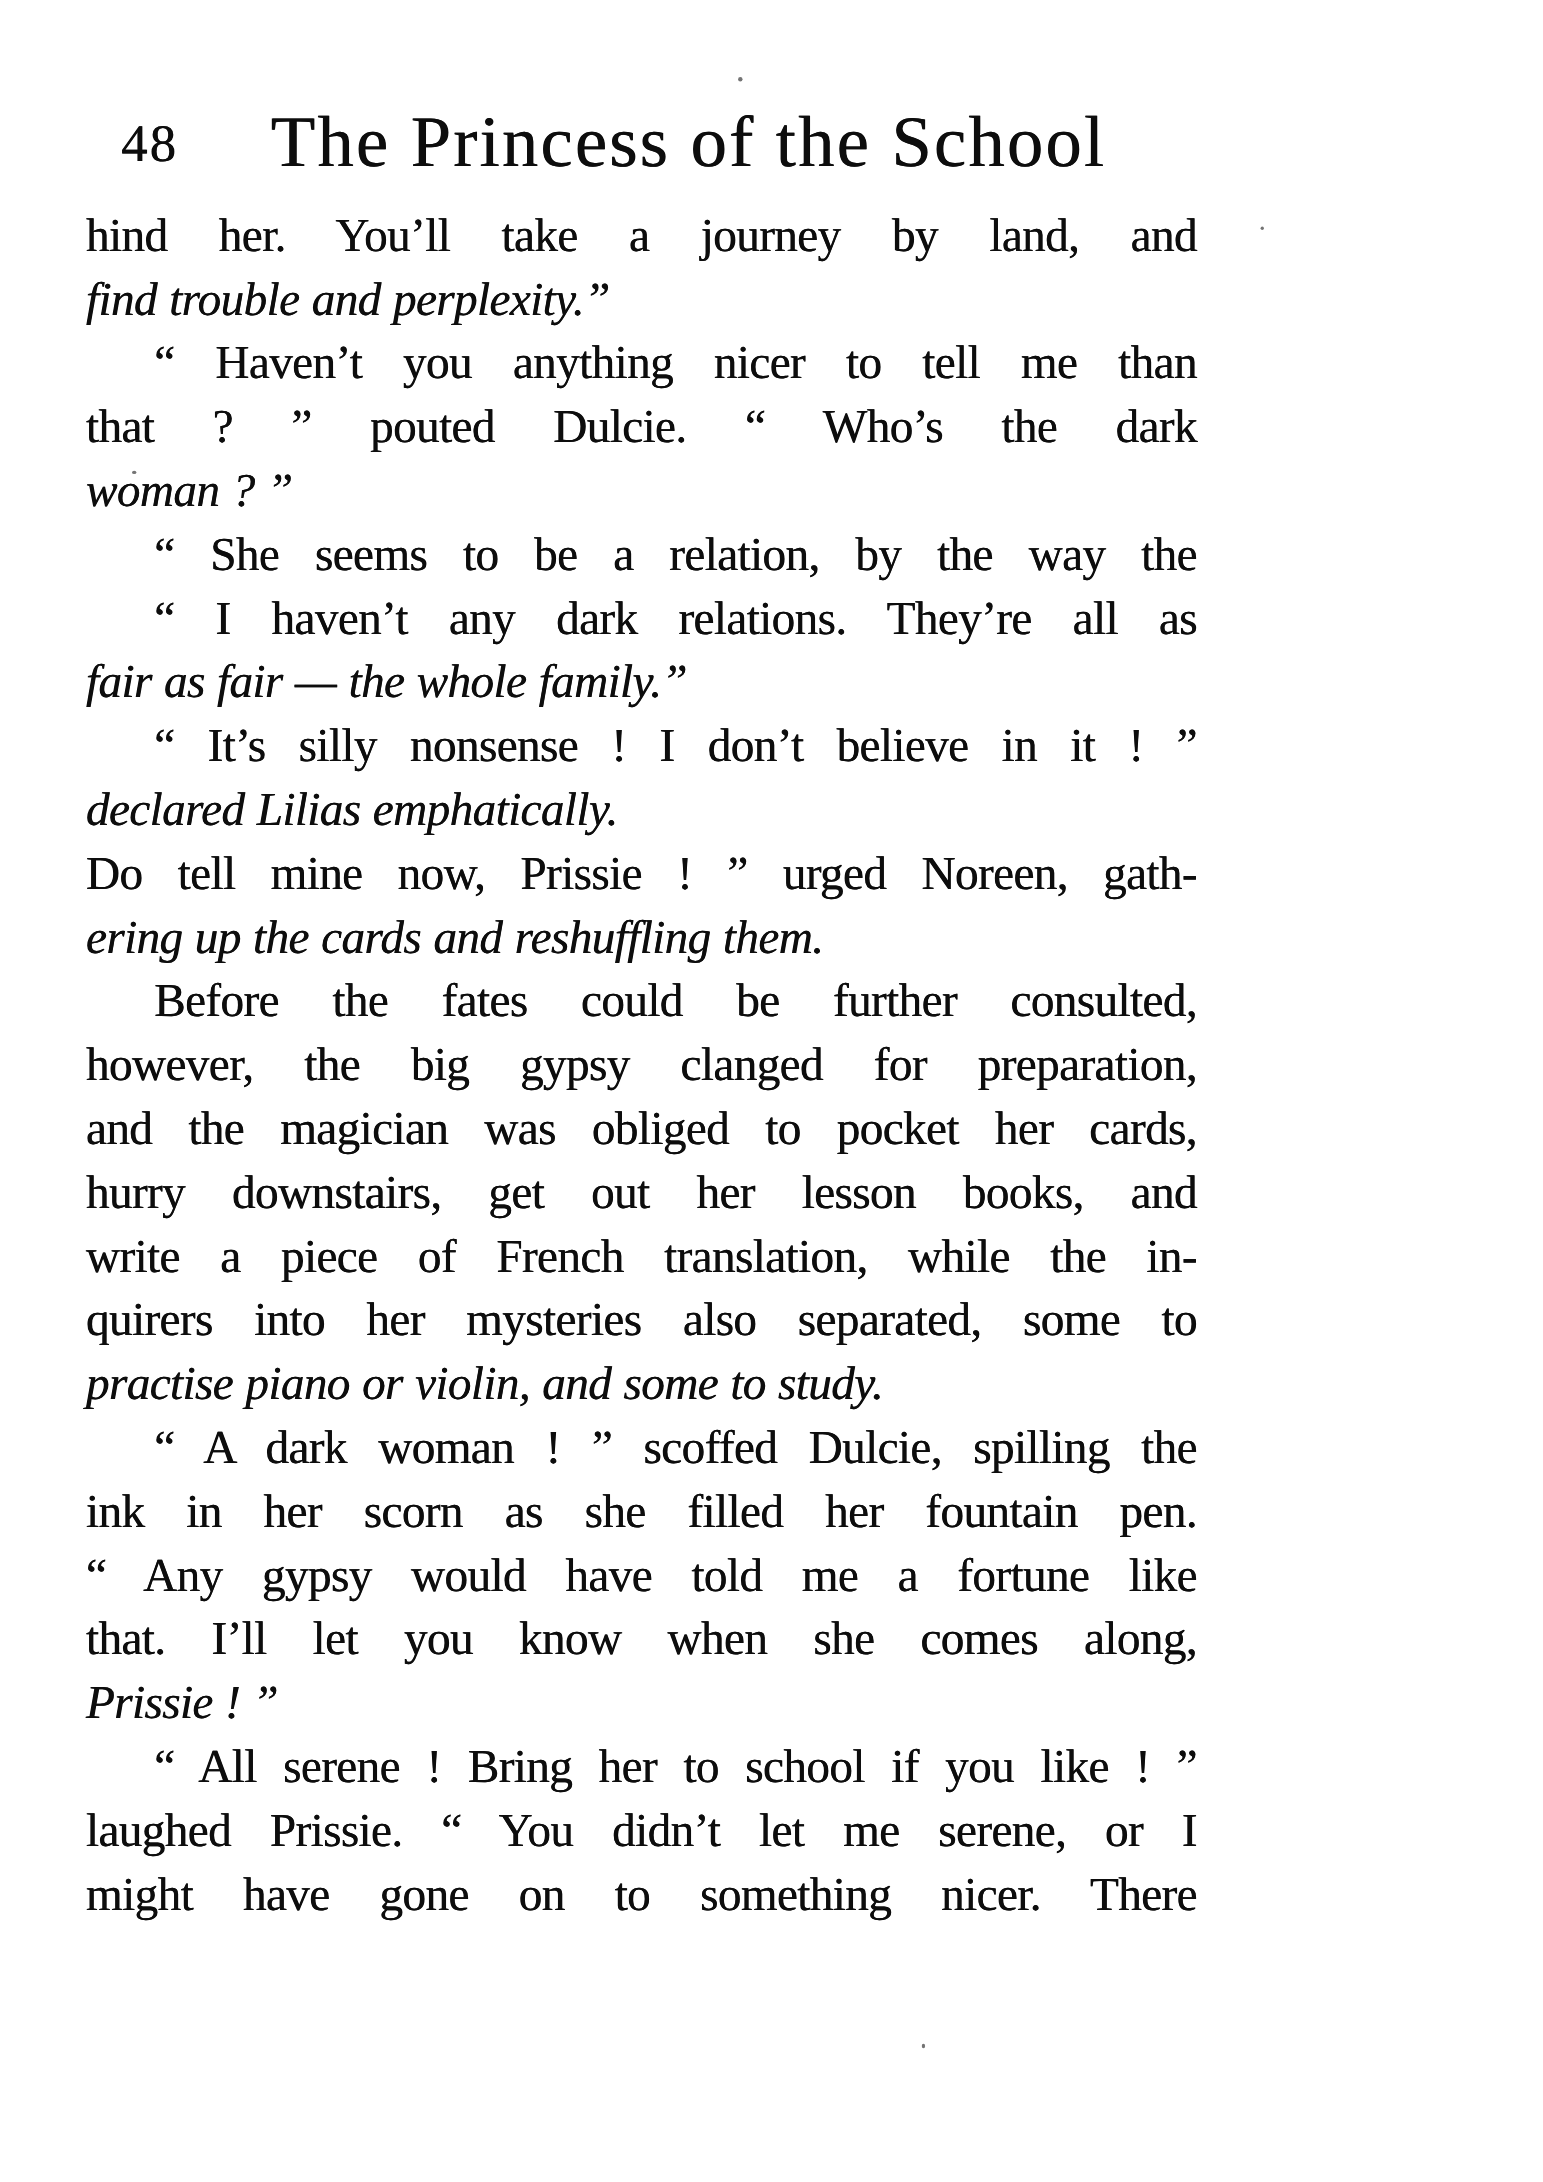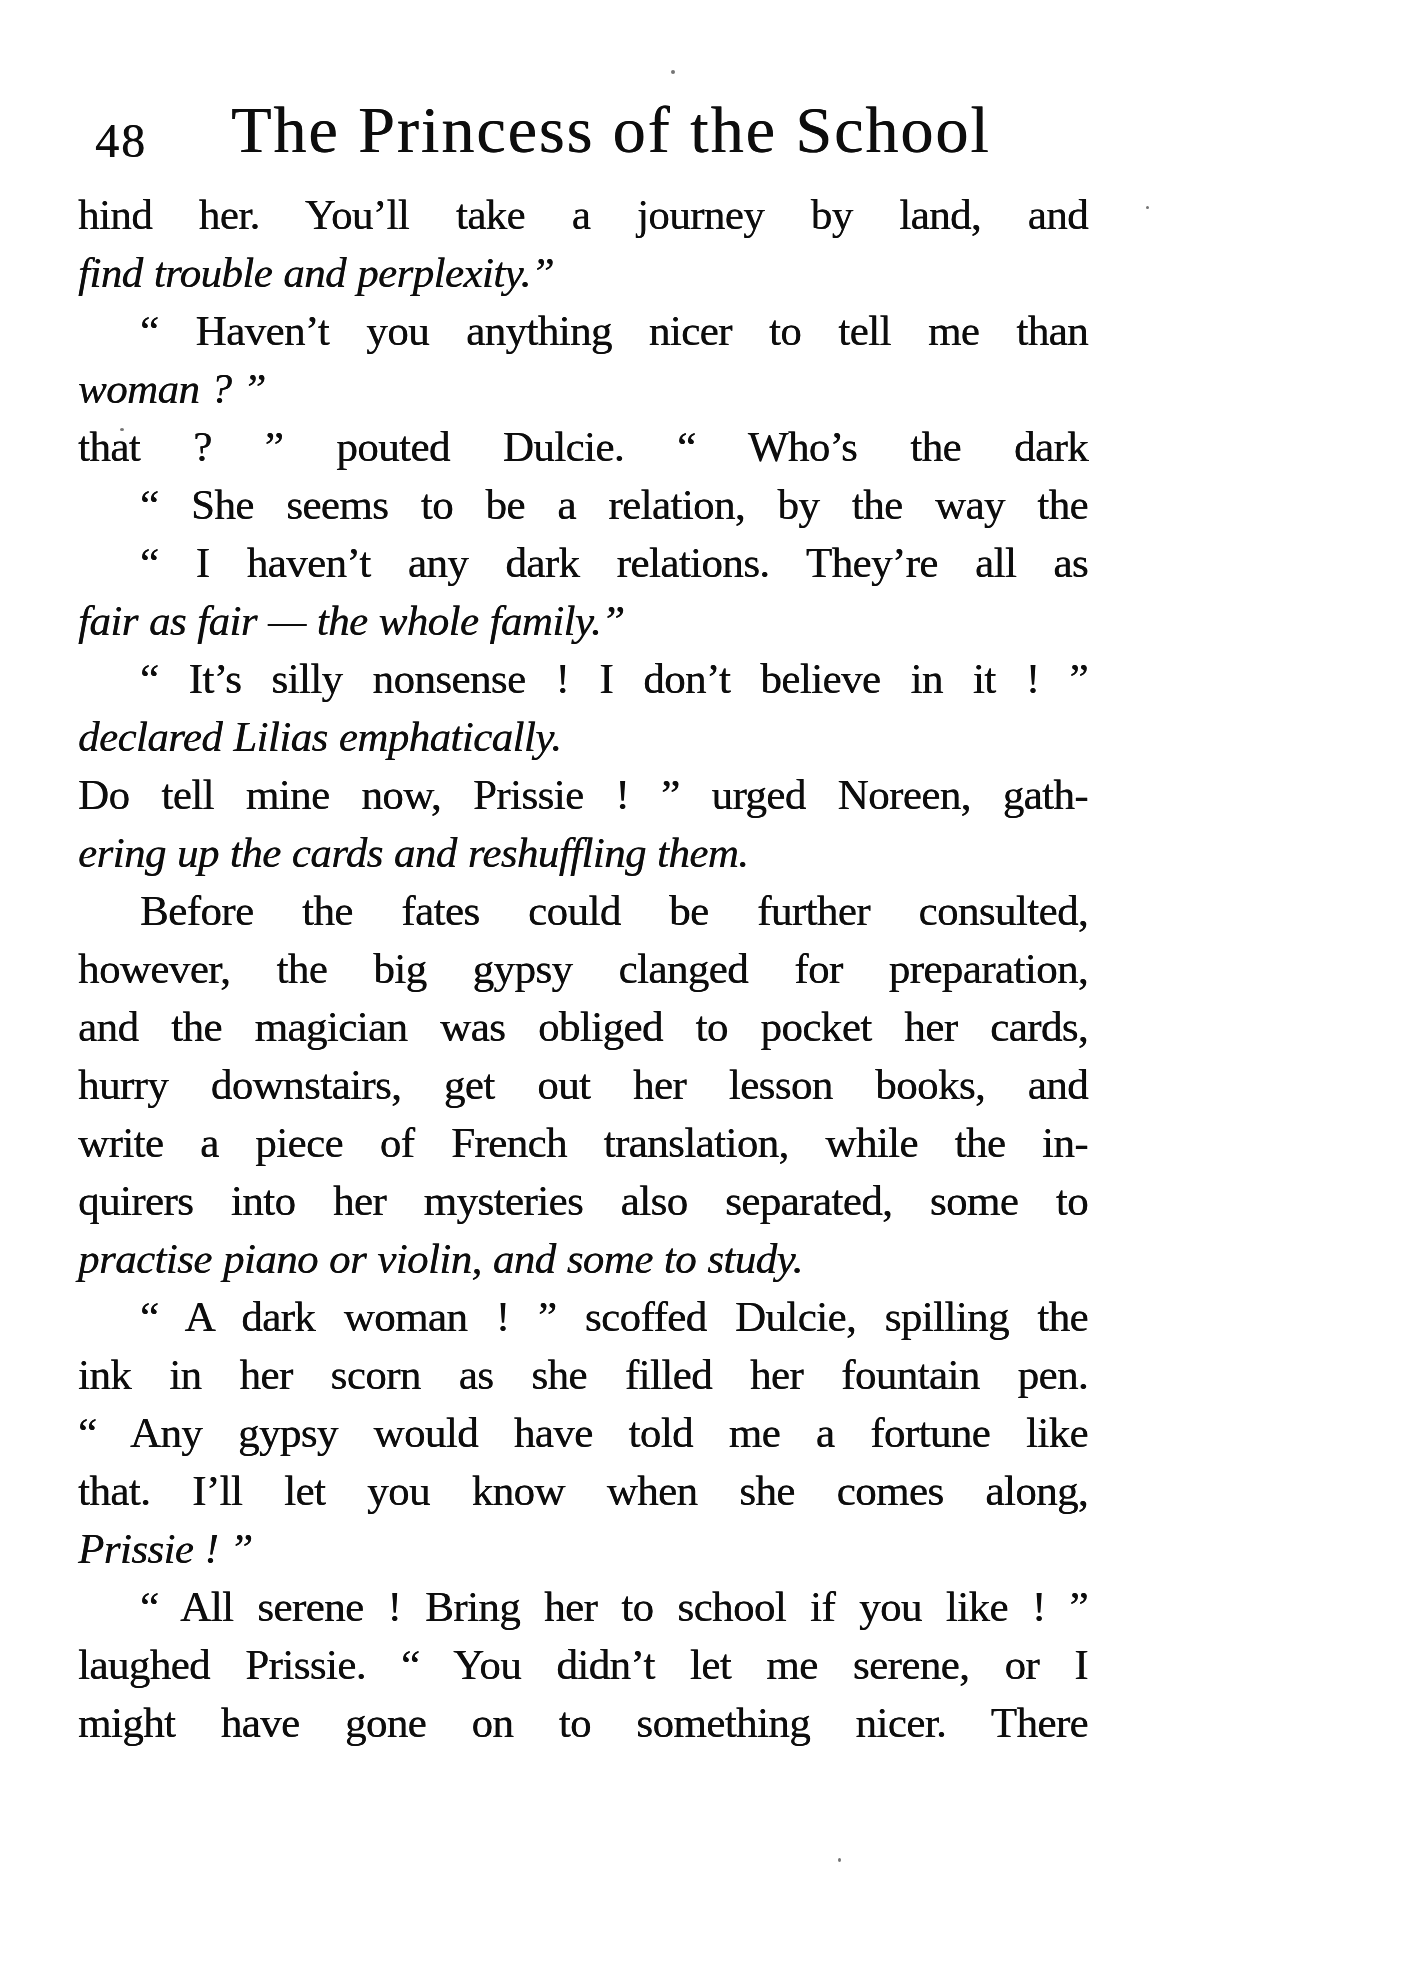--- a/index.html
+++ b/index.html
@@ -11,24 +11,24 @@
     position: relative;
     width: 1403px;
     height: 1984px;
     background: #ffffff;
     color: #0d0d0d;
     font-family: "Liberation Serif", serif;
     overflow: hidden;
   }
   .header {
     position: absolute;
-    left: 95px;
+    left: 110px;
     top: 92px;
     display: flex;
-    align-items: flex-end;
+    align-items: center;
     white-space: nowrap;
   }
   .page-number {
     font-size: 48px;
     letter-spacing: 2px;
     text-shadow: 0.4px 0 0 currentColor;
   }
   .running-title {
     margin-left: 84px;
     font-size: 66px;
@@ -76,22 +76,22 @@
     <span class="running-title">The Princess of the School</span>
   </div>
 
   <div class="text-block">
       <div class="paragraph">
         <div class="line">hind her.  You’ll take a journey by land, and</div>
         <div class="line short">find trouble and perplexity.”</div>
       </div>
       <div class="paragraph">
         <div class="line indent">“ Haven’t you anything nicer to tell me than</div>
+        <div class="line">that ? ” pouted Dulcie. “ Who’s the dark</div>
         <div class="line short">woman ? ”</div>
-        <div class="line">that ? ” pouted Dulcie. “ Who’s the dark</div>
       </div>
       <div class="paragraph">
         <div class="line indent">“ She seems to be a relation, by the way the</div>
       </div>
       <div class="paragraph">
         <div class="line indent">“ I haven’t any dark relations.  They’re all as</div>
         <div class="line short">fair as fair — the whole family.”</div>
       </div>
       <div class="paragraph">
         <div class="line indent">“ It’s silly nonsense !  I don’t believe in it ! ”</div>

